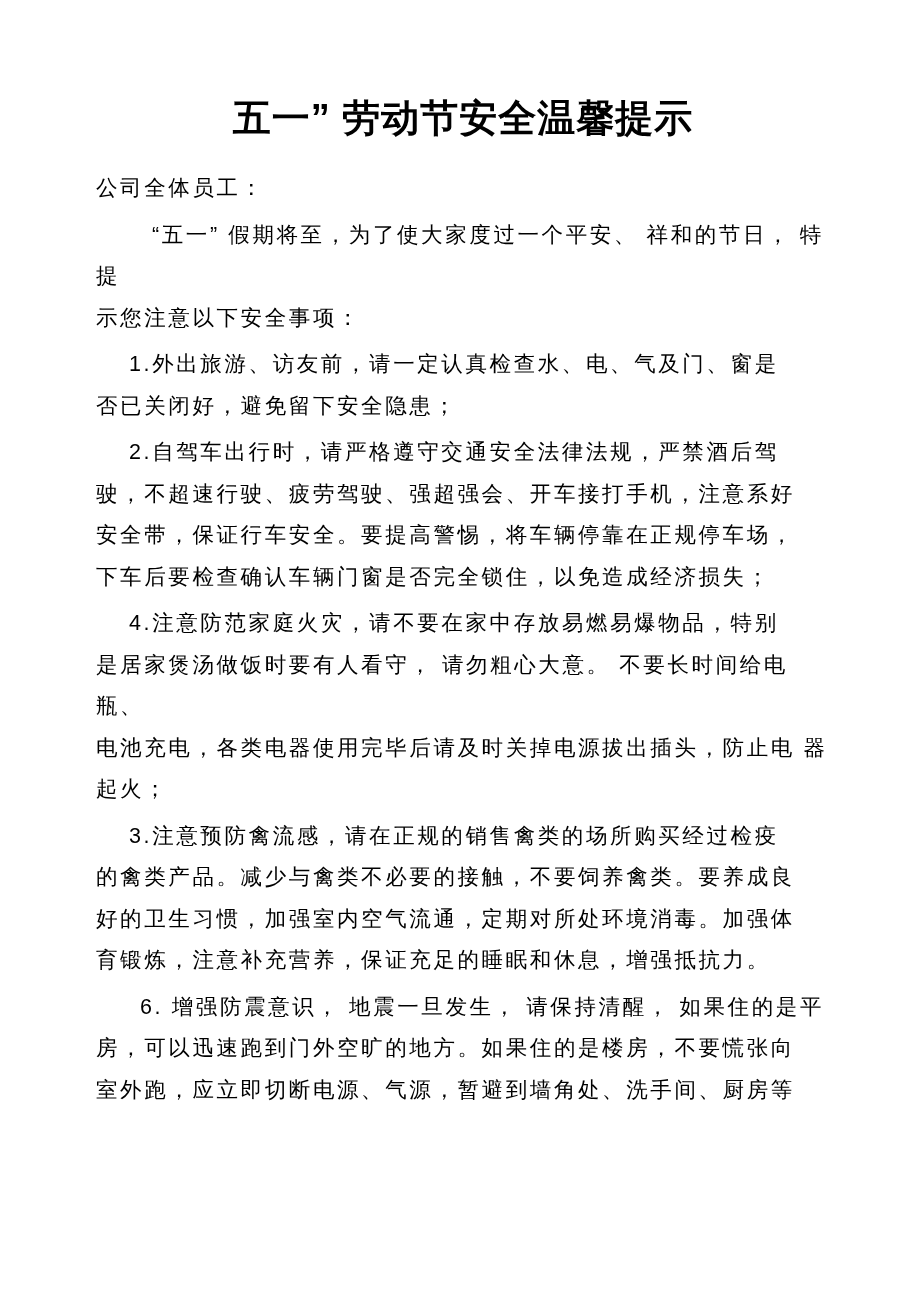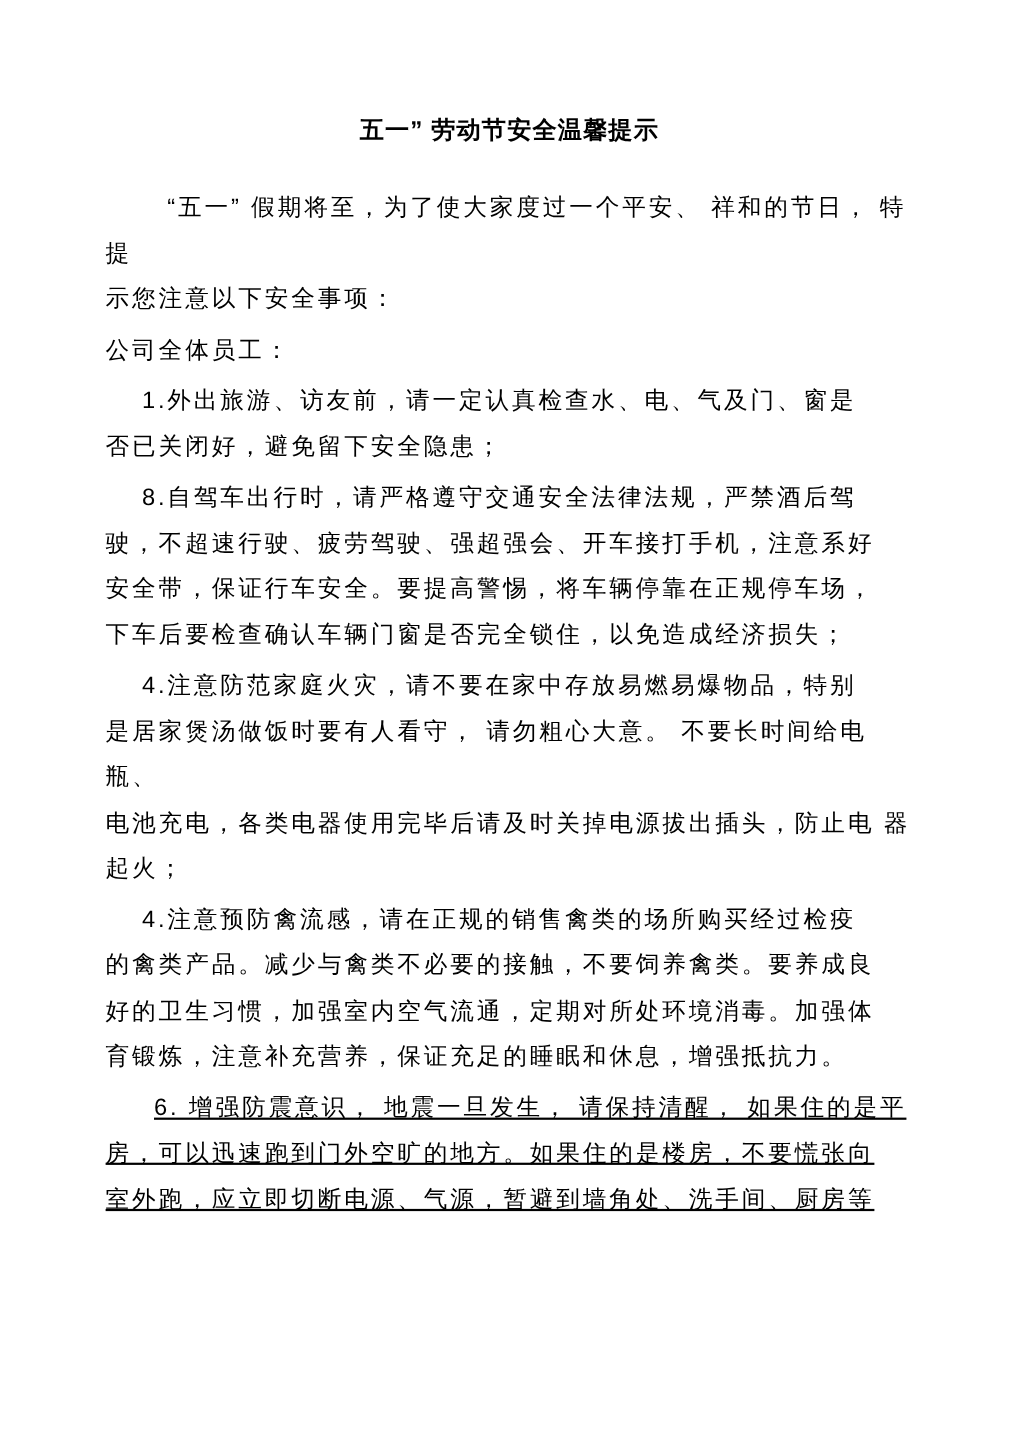--- a/index.html
+++ b/index.html
@@ -12,66 +12,66 @@
       width: 920px;
       height: 1303px;
       box-sizing: border-box;
       background: #ffffff;
       color: #000000;
       padding: 98px 90px 0 96px;
       overflow: hidden;
       font-family: "Liberation Sans", sans-serif;
     }
     .doc-title {
-      font-size: 22px;
+      font-size: 38px;
       font-weight: 700;
       line-height: 40px;
       text-align: center;
       letter-spacing: 1px;
       margin: 0 0 30px 0;
       white-space: pre-line;
     }
     .para {
       font-size: 21.5px;
       line-height: 41.5px;
       letter-spacing: 2.6px;
       margin: 0 0 5px 0;
       white-space: pre-line;
       text-align: left;
     }
     .para.salutation { text-indent: 0; }
     .para.intro      { text-indent: 56px; }
     .para.item       { text-indent: 33px; }
-    .para.item-6     { text-indent: 44px; text-decoration: underline; }
+    .para.item-6     { text-indent: 44px; }
   </style>
 </head>
 <body>
 
 <div class="page">
 
   <h1 class="doc-title">五一” 劳动节安全温馨提示</h1>
 
+  <p class="para salutation">公司全体员工：</p>
+
   <p class="para intro">“五一” 假期将至，为了使大家度过一个平安、 祥和的节日， 特提
 示您注意以下安全事项：</p>
-
-  <p class="para salutation">公司全体员工：</p>
 
   <p class="para item">1.外出旅游、访友前，请一定认真检查水、电、气及门、窗是
 否已关闭好，避免留下安全隐患；</p>
 
-  <p class="para item">8.自驾车出行时，请严格遵守交通安全法律法规，严禁酒后驾
+  <p class="para item">2.自驾车出行时，请严格遵守交通安全法律法规，严禁酒后驾
 驶，不超速行驶、疲劳驾驶、强超强会、开车接打手机，注意系好
 安全带，保证行车安全。要提高警惕，将车辆停靠在正规停车场，
 下车后要检查确认车辆门窗是否完全锁住，以免造成经济损失；</p>
 
   <p class="para item">4.注意防范家庭火灾，请不要在家中存放易燃易爆物品，特别
 是居家煲汤做饭时要有人看守， 请勿粗心大意。 不要长时间给电瓶、
 电池充电，各类电器使用完毕后请及时关掉电源拔出插头，防止电 器起火；</p>
 
-  <p class="para item">4.注意预防禽流感，请在正规的销售禽类的场所购买经过检疫
+  <p class="para item">3.注意预防禽流感，请在正规的销售禽类的场所购买经过检疫
 的禽类产品。减少与禽类不必要的接触，不要饲养禽类。要养成良
 好的卫生习惯，加强室内空气流通，定期对所处环境消毒。加强体
 育锻炼，注意补充营养，保证充足的睡眠和休息，增强抵抗力。</p>
 
 
   <p class="para item item-6">6. 增强防震意识， 地震一旦发生， 请保持清醒， 如果住的是平
 房，可以迅速跑到门外空旷的地方。如果住的是楼房，不要慌张向
 室外跑，应立即切断电源、气源，暂避到墙角处、洗手间、厨房等</p>
 
 </div>

